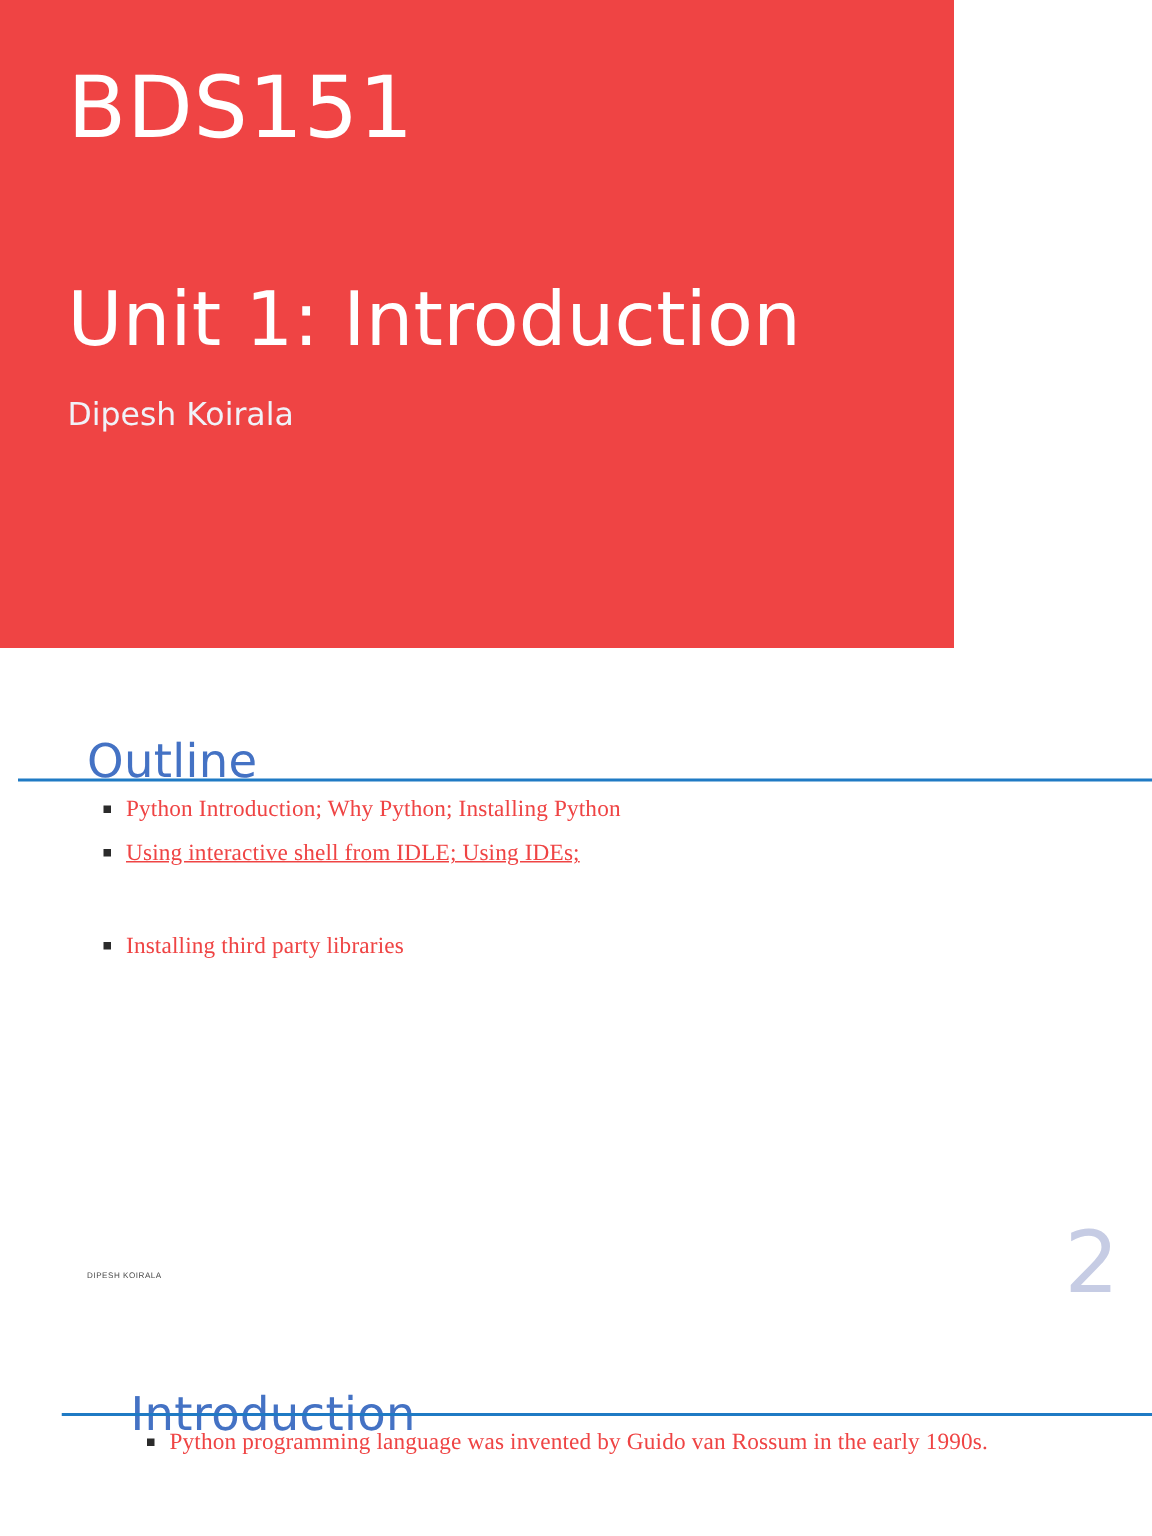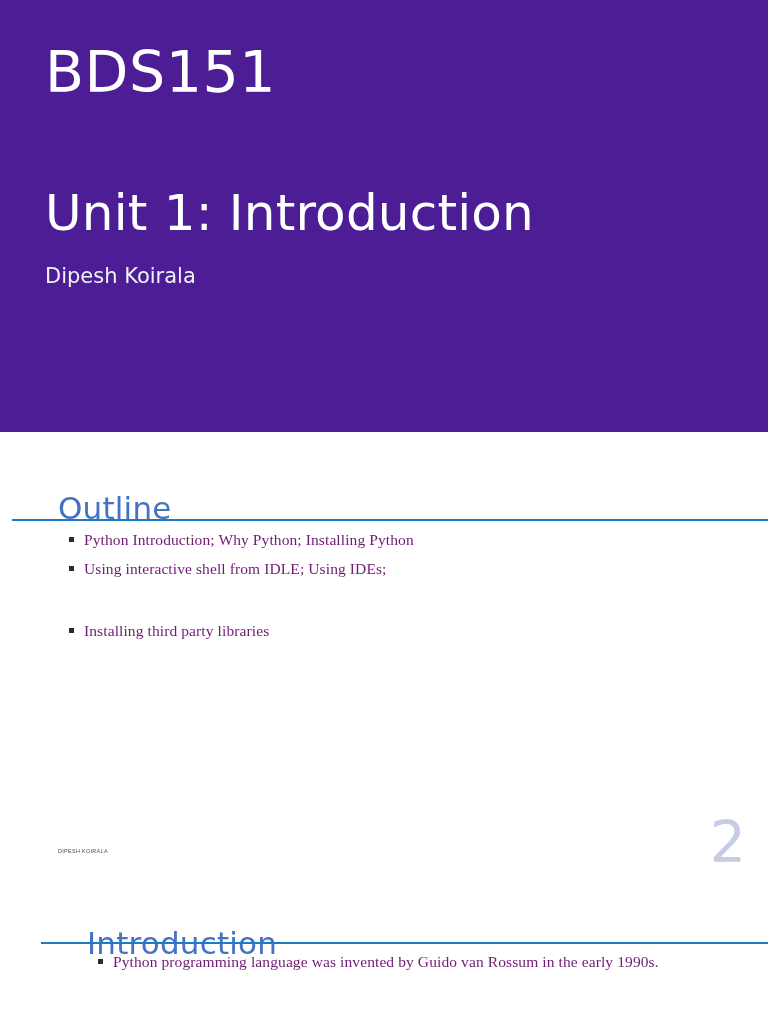--- a/index.html
+++ b/index.html
@@ -13,23 +13,23 @@
     font-family: "Liberation Sans", sans-serif;
     overflow: hidden;
     position: relative;
   }
 
   
   .title-slide {
     position: absolute;
     left: 0;
     top: 0;
-    width: 768px;
+    width: 636px;
     height: 432px;
-    background: #4c1d95;
+    background: #ef4444;
     box-sizing: border-box;
   }
   .course-code {
     position: absolute;
     left: 45px;
     top: 44px;
     font-size: 57px;
     line-height: 1.0;
     font-weight: 400;
     color: #ffffff;
@@ -94,35 +94,35 @@
     width: 680px;
     margin: 0;
     padding: 0;
     list-style: none;
   }
   .bullet-item {
     position: relative;
     padding-left: 16px;
     font-size: 15.5px;
     line-height: 1.25;
-    color: #701a75;
+    color: #ef4444;
     font-family: "Liberation Serif", serif;
     letter-spacing: 0.1px;
   }
   .bullet-item::before {
     content: "";
     position: absolute;
     left: 1px;
     top: 7px;
     width: 5px;
     height: 5px;
     background: #2b2b2b;
   }
   .gap-lg { margin-top: 36px; }
-  .gap-sm { margin-top: 10px; }
+  .gap-sm { margin-top: 10px; text-decoration: underline; }
   .gap-xl { margin-top: 42px; }
 
   .footer-name {
     position: absolute;
     left: 46px;
     top: 416px;
     font-size: 5.4px;
     letter-spacing: 0.35px;
     color: #4a4a4a;
     font-family: "Liberation Sans", sans-serif;

